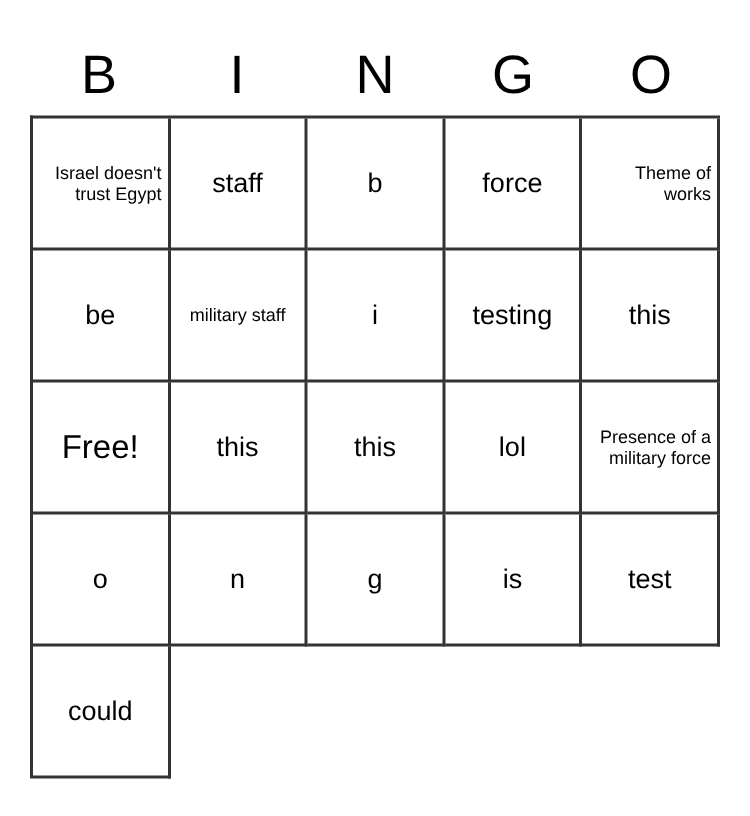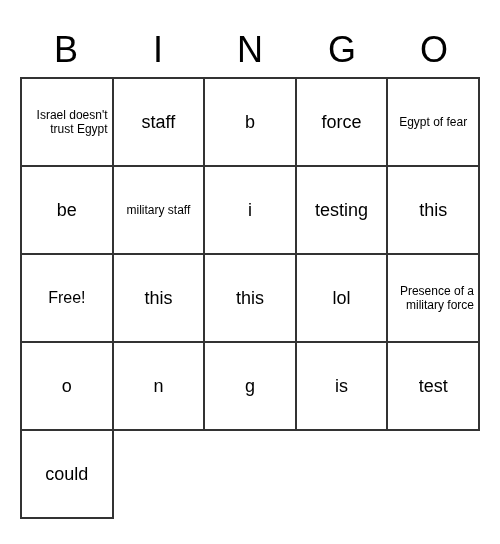--- a/index.html
+++ b/index.html
@@ -58,41 +58,41 @@
       min-height: 88px;
       padding: 2px 4px;
       font-size: 18px;
     }
 
     .bingo-cell.small-text {
       font-size: 12px;
     }
 
     .bingo-cell.free {
-      font-size: 16px;
+      font-size: 22px;
       font-weight: normal;
     }
   </style>
 </head>
 <body>
 
 <div class="bingo-container">
   <div class="bingo-header">
   <div class="bingo-header-cell">B</div>
       <div class="bingo-header-cell">I</div>
       <div class="bingo-header-cell">N</div>
       <div class="bingo-header-cell">G</div>
       <div class="bingo-header-cell">O</div>
     </div>
   <div class="bingo-grid">
   <div class="bingo-cell small-text">Israel doesn't trust Egypt</div>
       <div class="bingo-cell">staff</div>
       <div class="bingo-cell">b</div>
       <div class="bingo-cell">force</div>
-      <div class="bingo-cell small-text">Egypt of fear</div>
+      <div class="bingo-cell small-text">Theme of works</div>
       <div class="bingo-cell">be</div>
       <div class="bingo-cell small-text">military staff</div>
       <div class="bingo-cell">i</div>
       <div class="bingo-cell">testing</div>
       <div class="bingo-cell">this</div>
       <div class="bingo-cell free">Free!</div>
       <div class="bingo-cell">this</div>
       <div class="bingo-cell">this</div>
       <div class="bingo-cell">lol</div>
       <div class="bingo-cell small-text">Presence of a military force</div>

